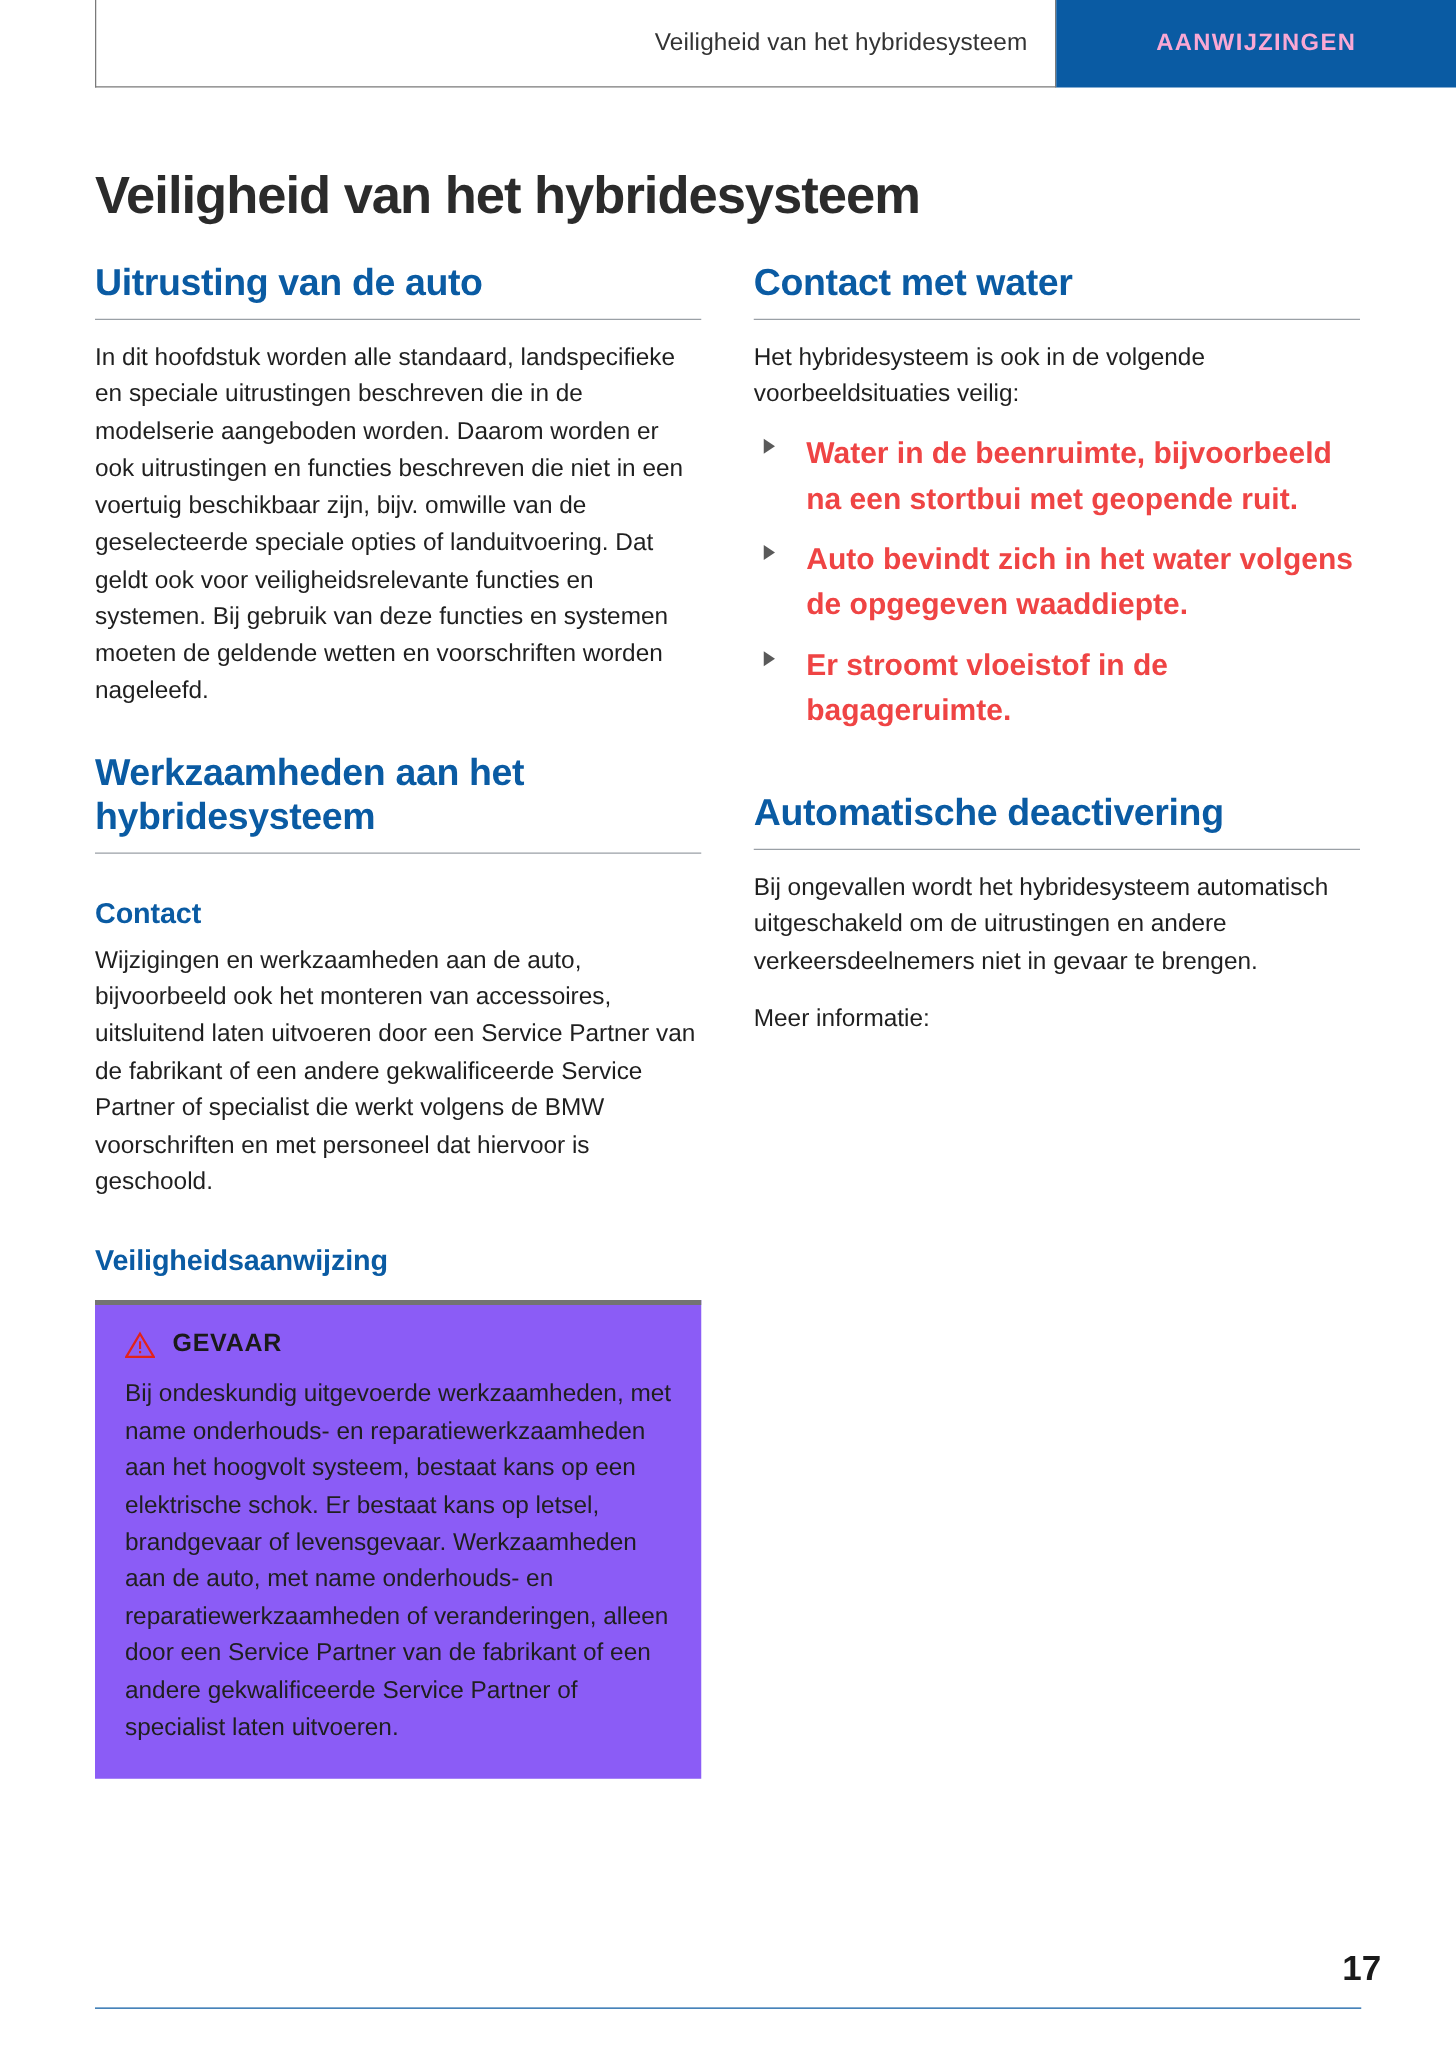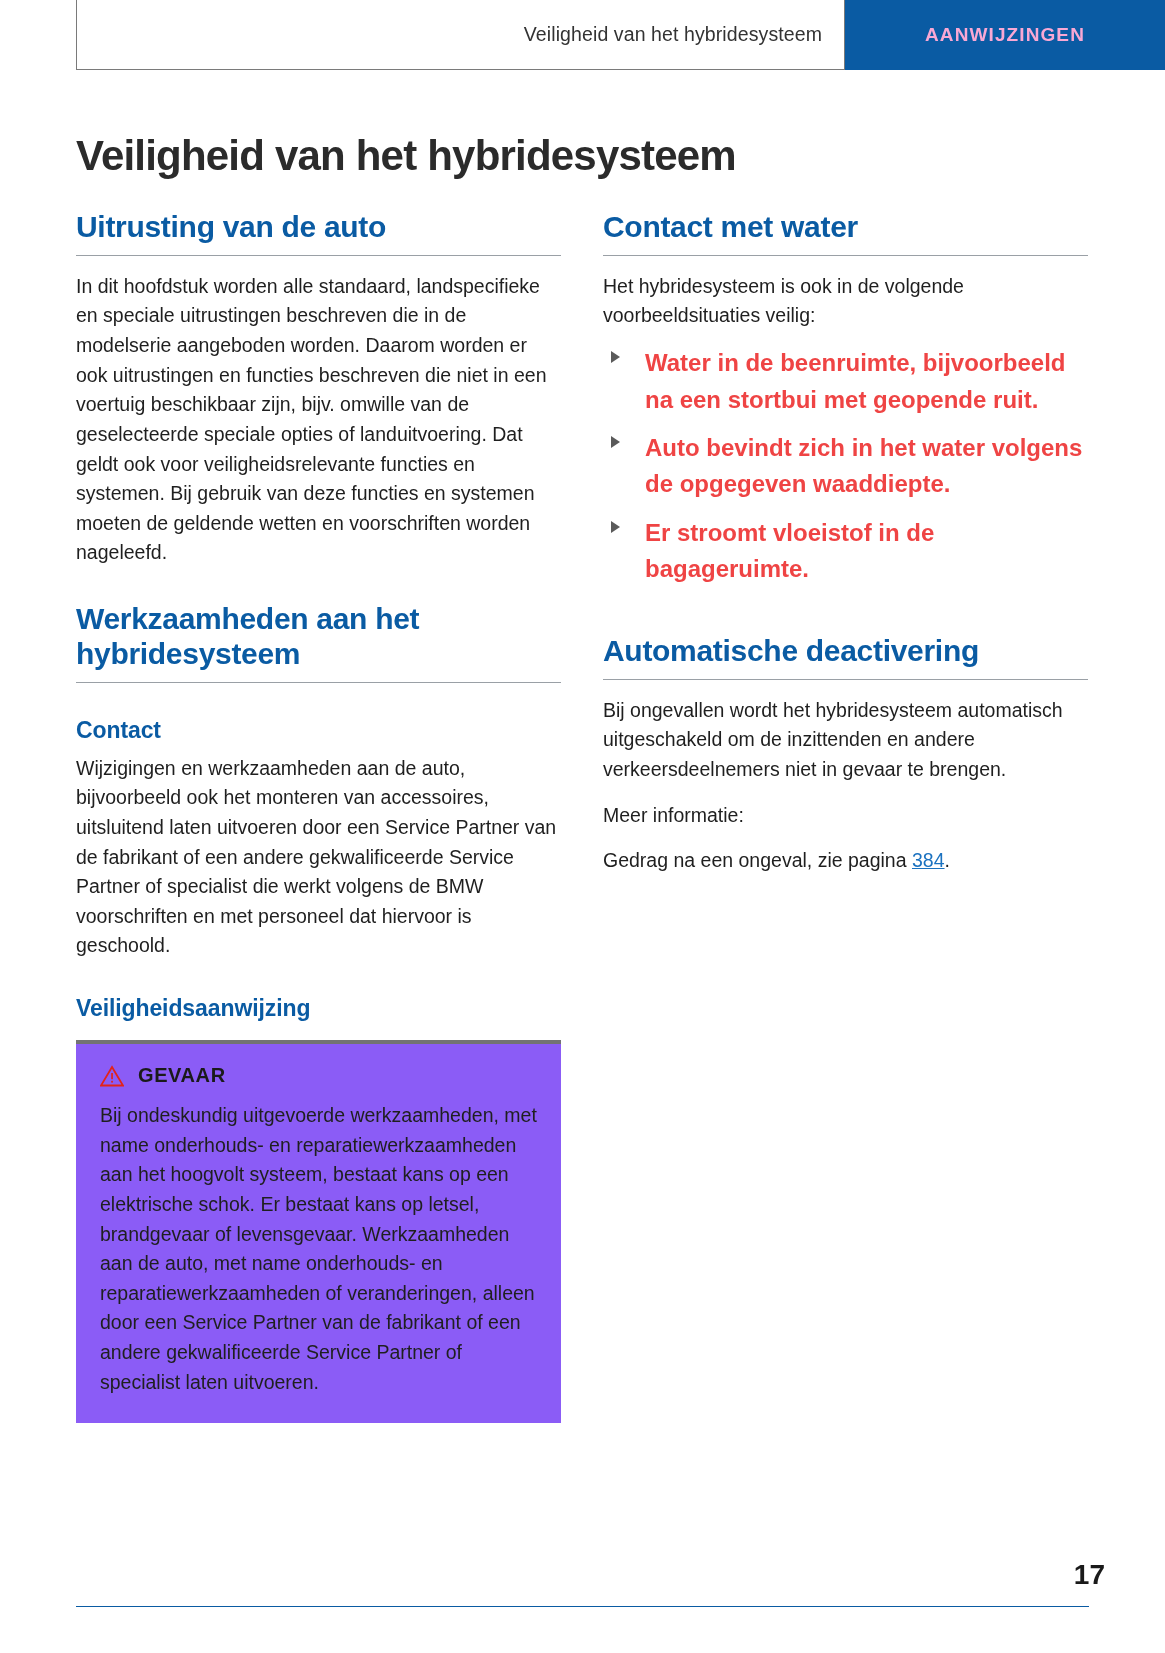--- a/index.html
+++ b/index.html
@@ -256,25 +256,22 @@
         </li>
         <li>
           <span class="tri"></span>
           <span>Er stroomt vloeistof in de bagageruimte.</span>
         </li>
       </ul>
 
       <div class="spacer-lg"></div>
 
       <h2 class="section">Automatische deactivering</h2>
-      <p class="body">Bij ongevallen wordt het hybridesysteem automatisch uitgeschakeld om de inzittenden en andere verkeersdeelnemers niet in gevaar te brengen.</p>
+      <p class="body">Bij ongevallen wordt het hybridesysteem automatisch uitgeschakeld om de uitrustingen en andere verkeersdeelnemers niet in gevaar te brengen.</p>
       <p class="body">Meer informatie:</p>
-      <p class="body">
-        <span>Gedrag na een ongeval, zie pagina </span><a class="pagelink" href="#">384</a><span>.</span>
-      </p>
 
     </div>
   </div>
 
   <div class="footer-rule"></div>
   <div class="page-number">17</div>
 
 </div>
 
 </body></html>

